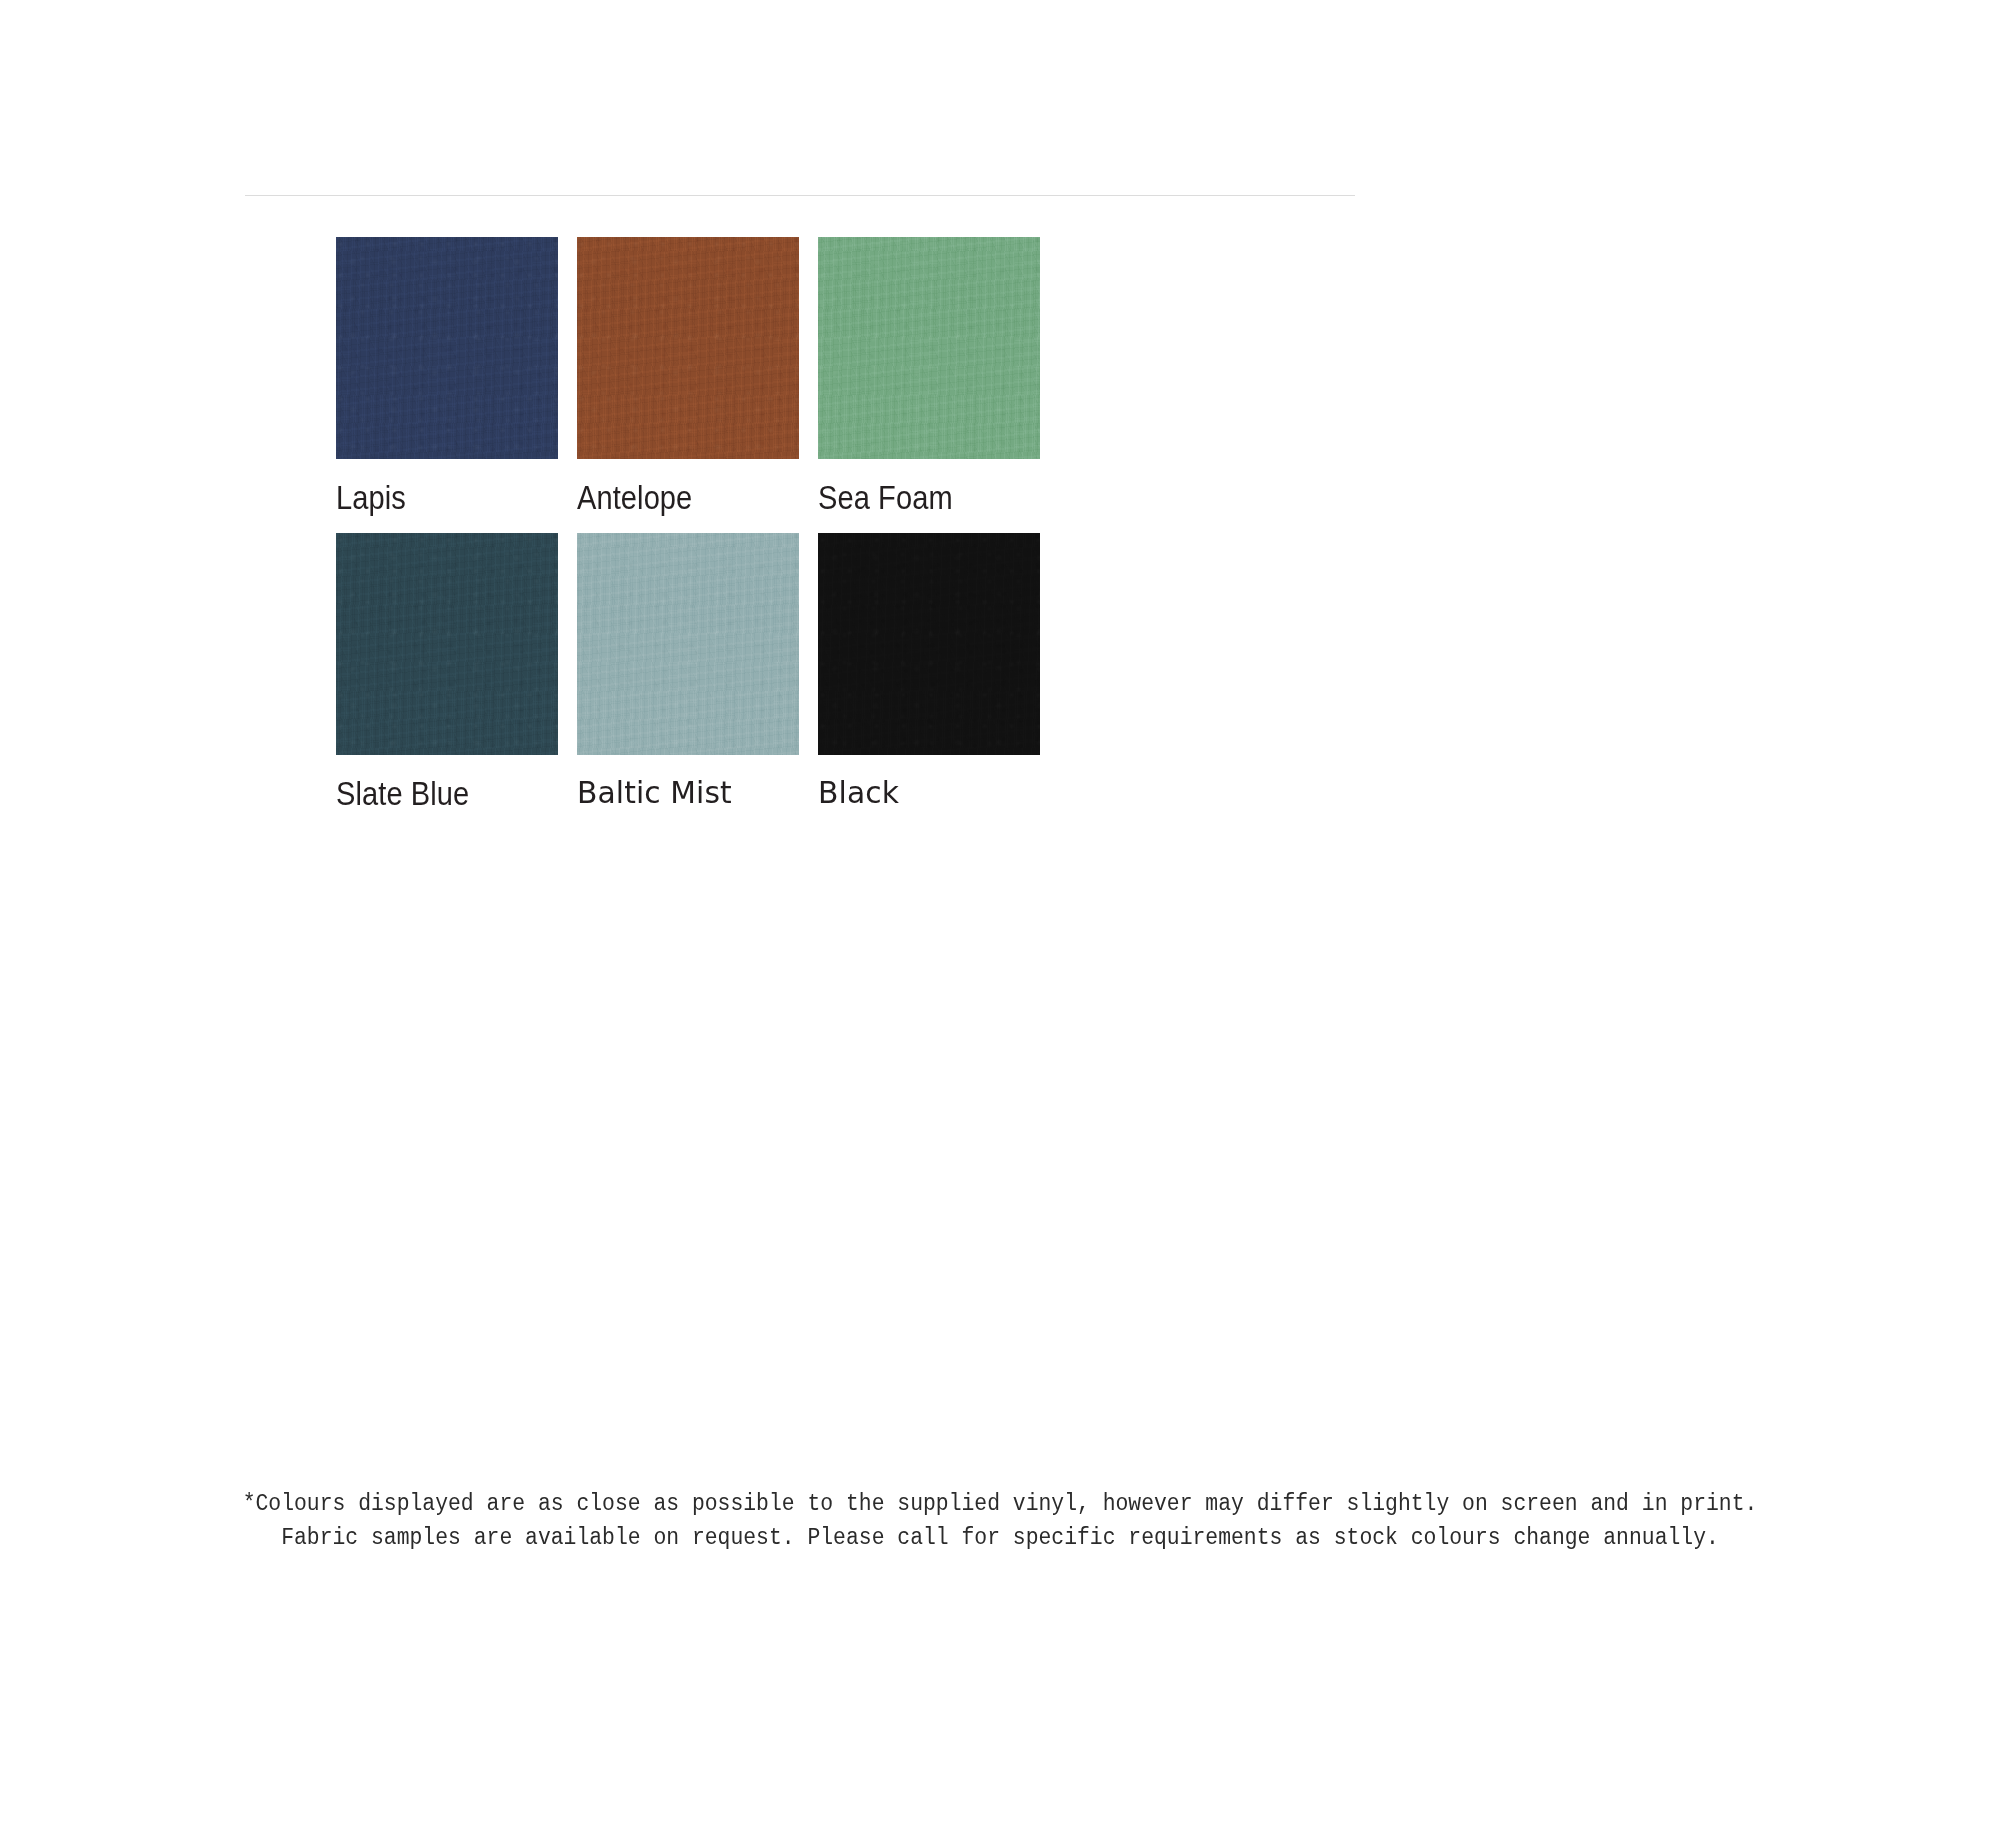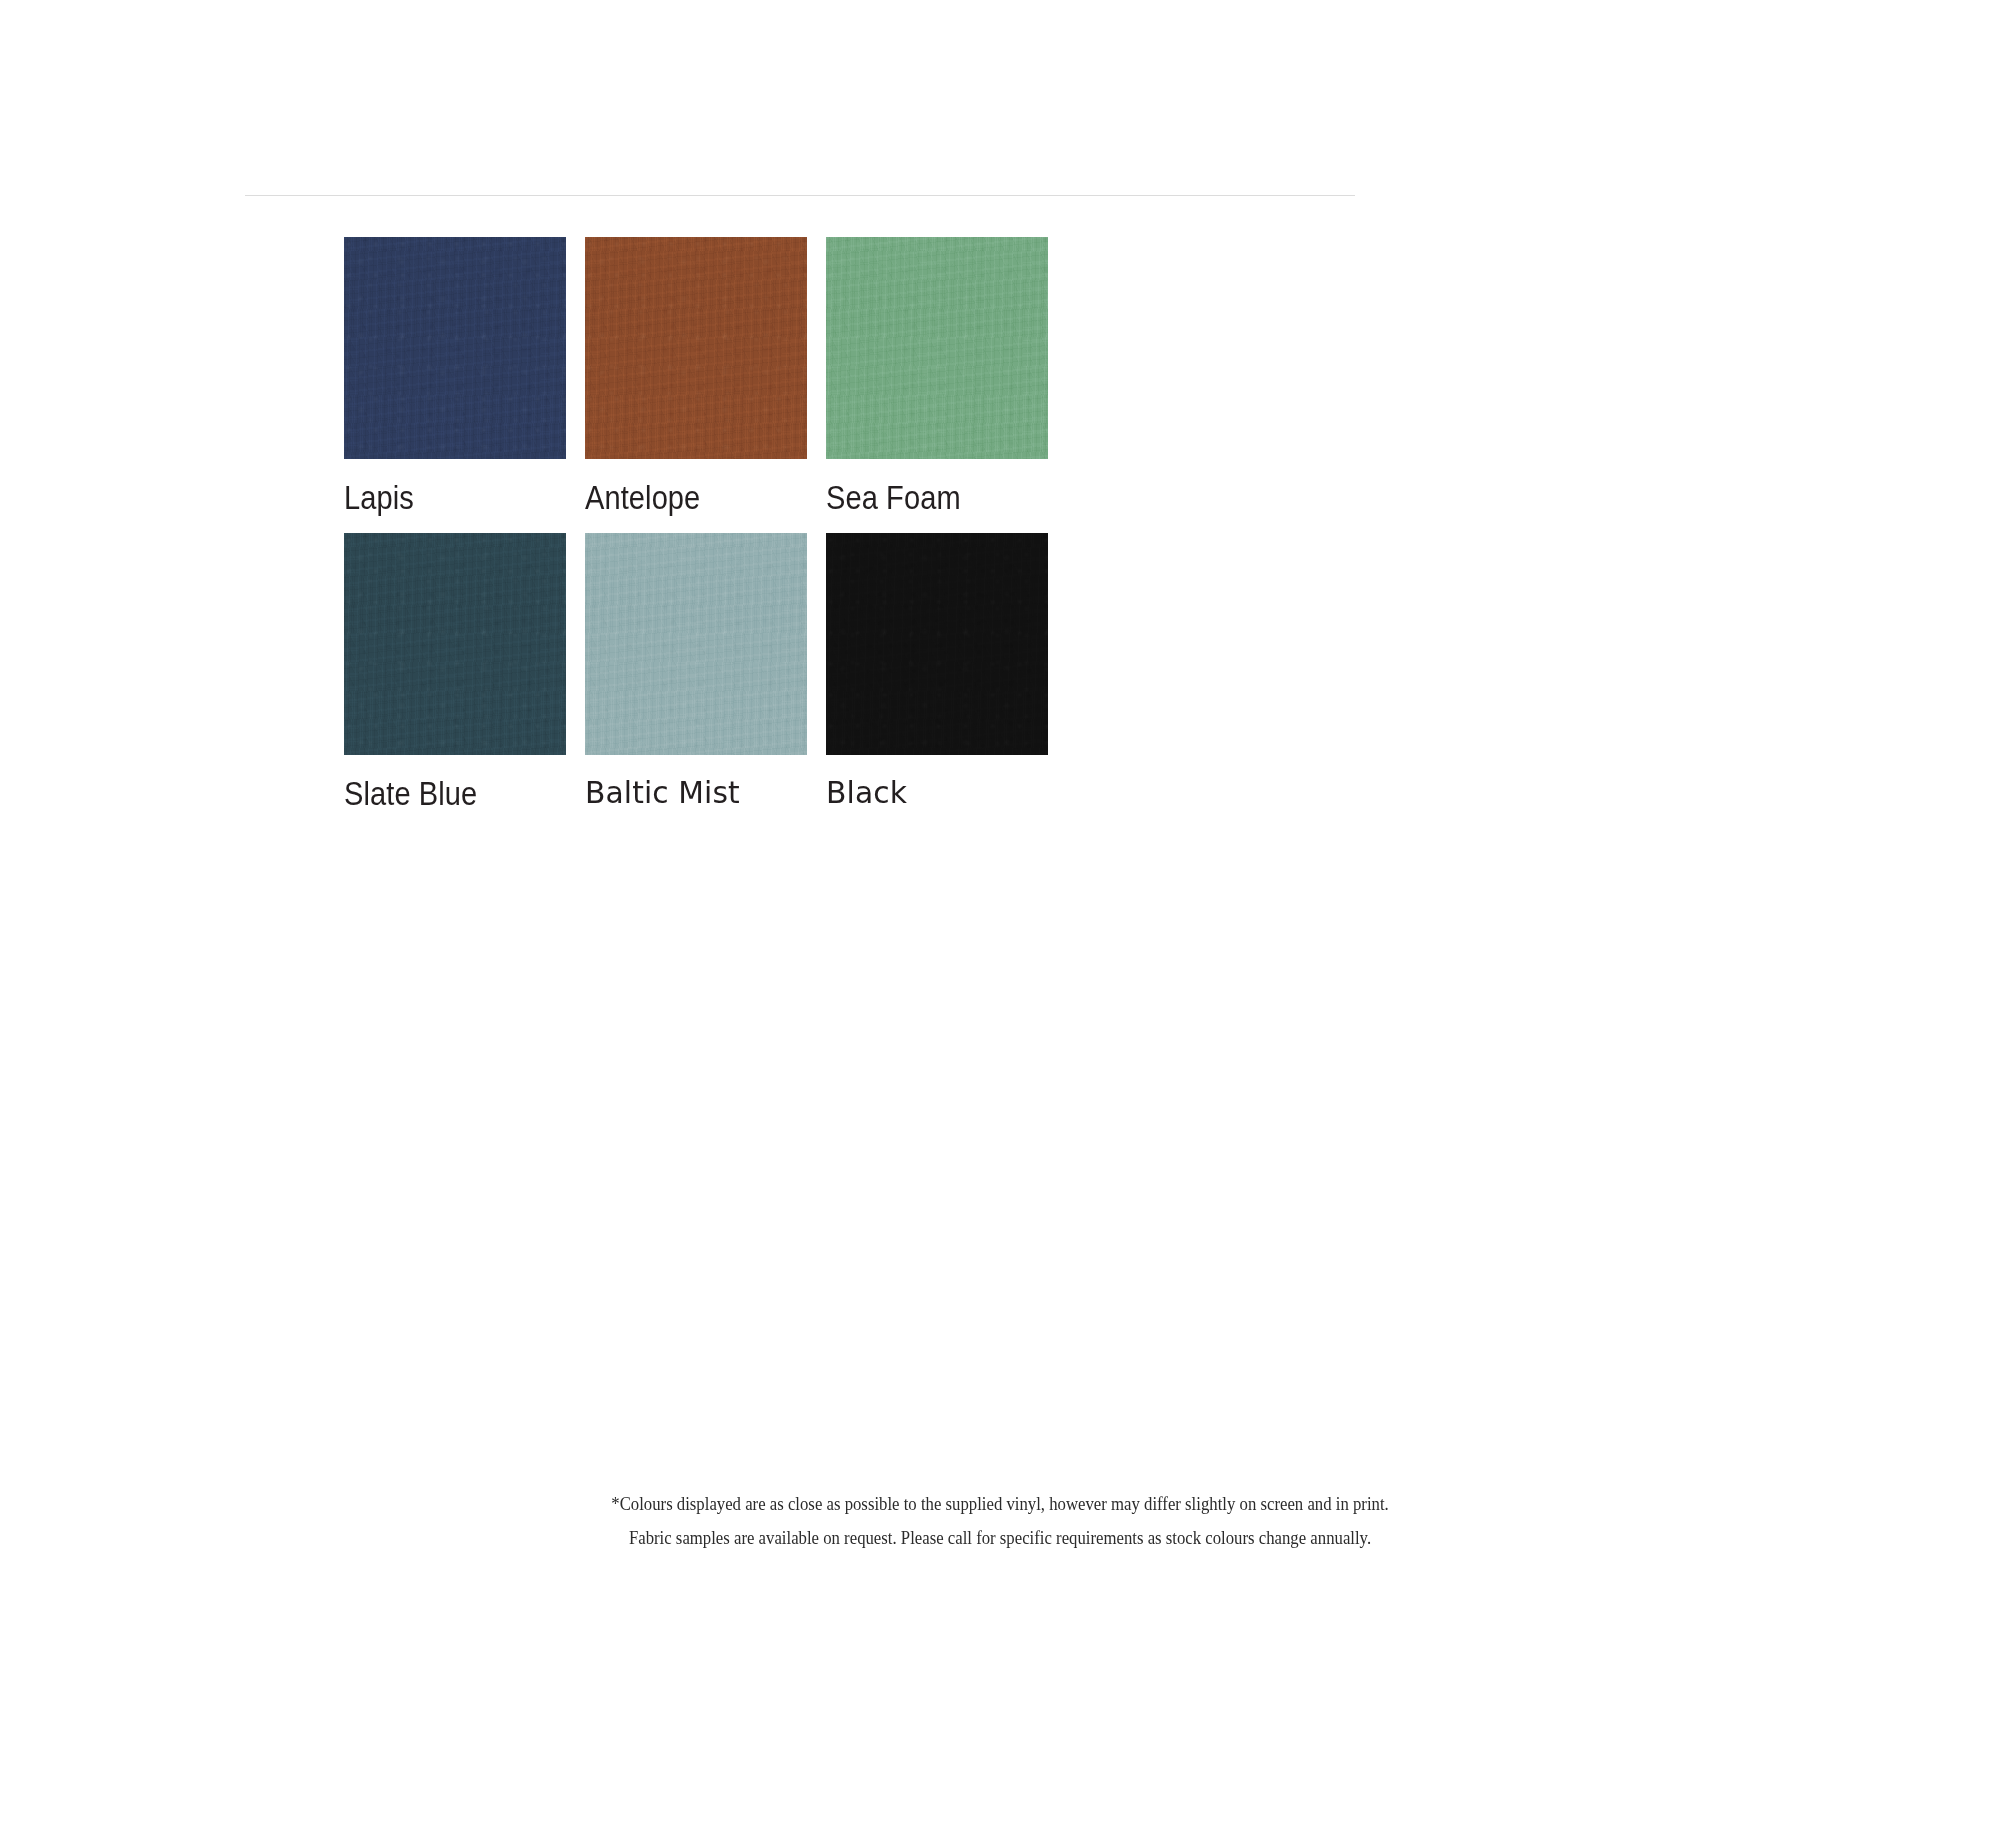--- a/index.html
+++ b/index.html
@@ -29,21 +29,21 @@
     left: 245px;
     top: 195px;
     width: 1110px;
     height: 1px;
     background: #dcdcdc;
   }
 
   
   .swatch-grid {
     position: absolute;
-    left: 344px;
+    left: 336px;
     top: 237px;
     width: 900px;
     display: grid;
     grid-template-columns: repeat(3, 222px);
     column-gap: 111px;
     row-gap: 108px;
     gap: 19px;
   }
 
   .swatch-cell {
@@ -140,23 +140,23 @@
   }
 
   
   .footnote {
     position: absolute;
     left: 0;
     top: 1487px;
     width: 2000px;
     text-align: center;
     color: #2b2b2b;
-    font-family: Liberation Serif, serif;
+    font-family: Liberation Mono, monospace;
     font-stretch: condensed;
-    font-size: 18px;
+    font-size: 23px;
     line-height: 34px;
   }
   .footnote .fline {
     display: block;
     transform: scaleX(0.93);
   }
 </style>
 </head>
 <body style="background: rgb(255, 255, 255);">
 

